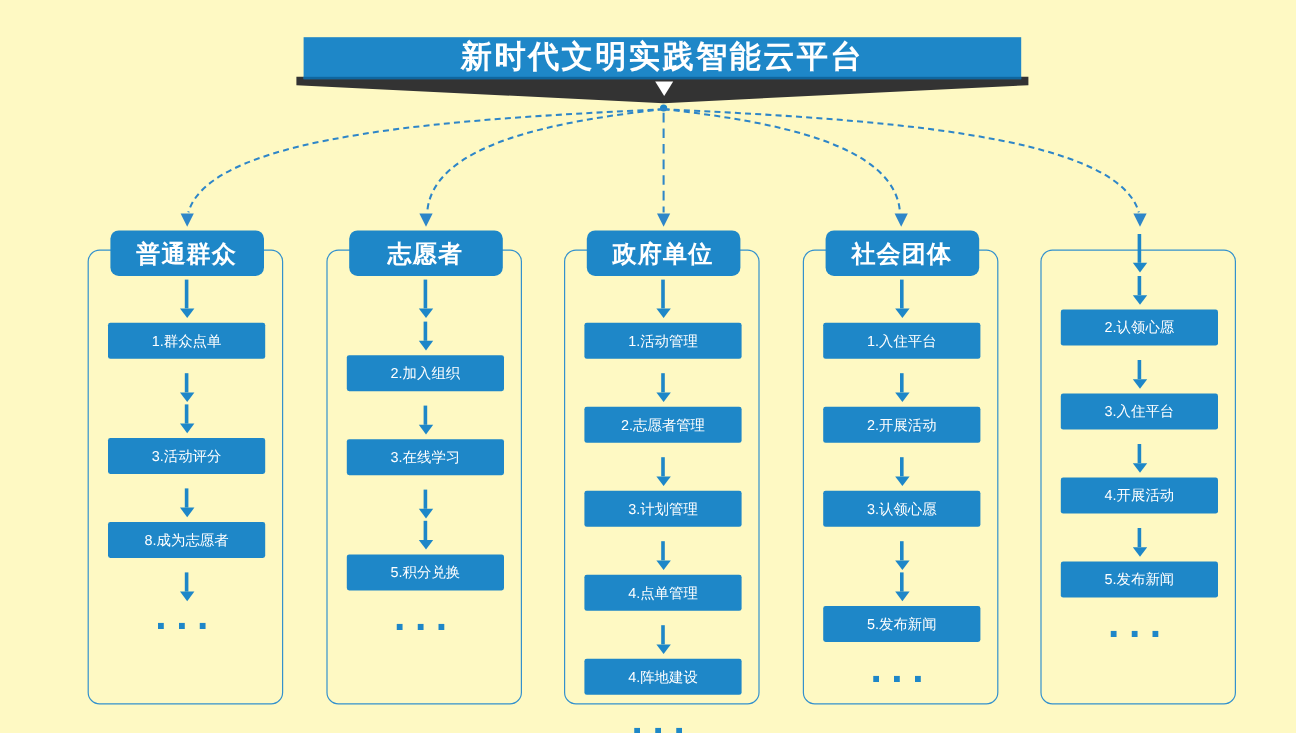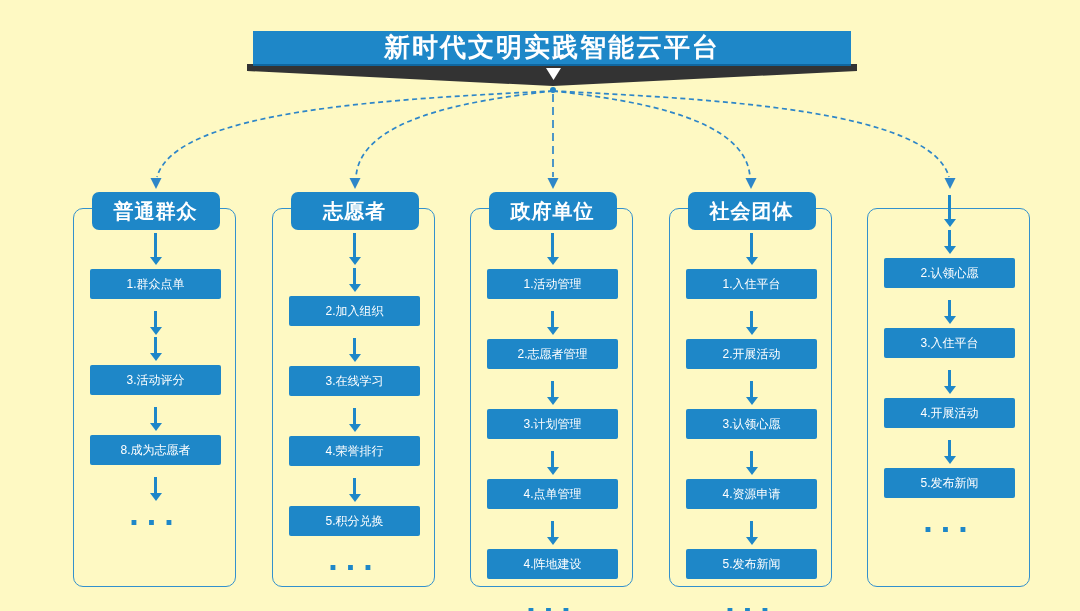--- a/index.html
+++ b/index.html
@@ -121,21 +121,20 @@
   <div class="column c2">
     <div class="frame"></div>
     <div class="col-content">
       <div class="col-header">志愿者</div>
       <div class="vline arrow-long"></div>
       <div class="vline arrow-short"></div>
       <div class="flow-item">2.加入组织</div>
       <div class="vline arrow-short"></div>
       <div class="flow-item">3.在线学习</div>
       <div class="vline arrow-short"></div>
-      <div class="flow-item">4.荣誉排行</div>
       <div class="vline arrow-short"></div>
       <div class="flow-item">5.积分兑换</div>
       <div class="dots">...</div>
     </div>
   </div>
 
   <div class="column c3">
     <div class="frame"></div>
     <div class="col-content">
       <div class="col-header">政府单位</div>
@@ -157,21 +156,20 @@
     <div class="frame"></div>
     <div class="col-content">
       <div class="col-header">社会团体</div>
       <div class="vline arrow-long"></div>
       <div class="flow-item">1.入住平台</div>
       <div class="vline arrow-short"></div>
       <div class="flow-item">2.开展活动</div>
       <div class="vline arrow-short"></div>
       <div class="flow-item">3.认领心愿</div>
       <div class="vline arrow-short"></div>
-      <div class="flow-item">4.资源申请</div>
       <div class="vline arrow-short"></div>
       <div class="flow-item">5.发布新闻</div>
       <div class="dots">...</div>
     </div>
   </div>
 
   <div class="column c5">
     <div class="frame"></div>
     <div class="col-content">
       <div class="vline arrow-long"></div>

